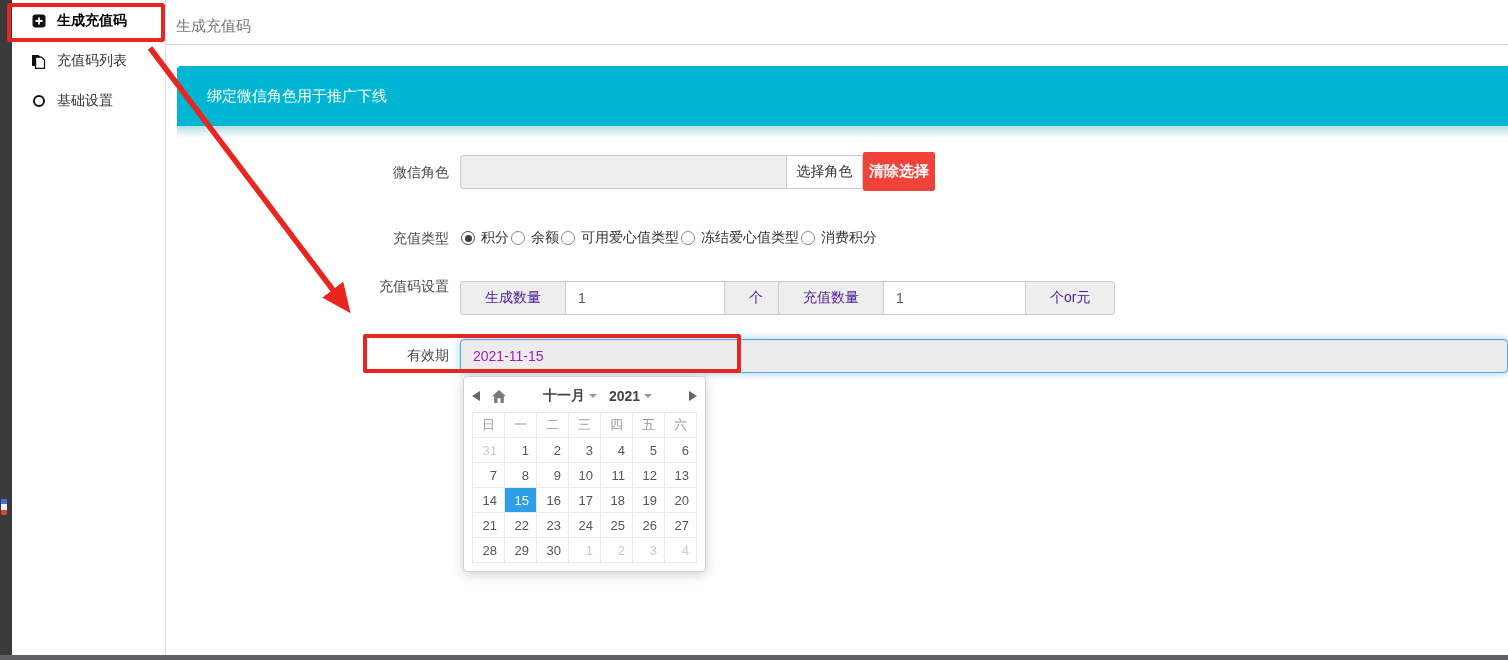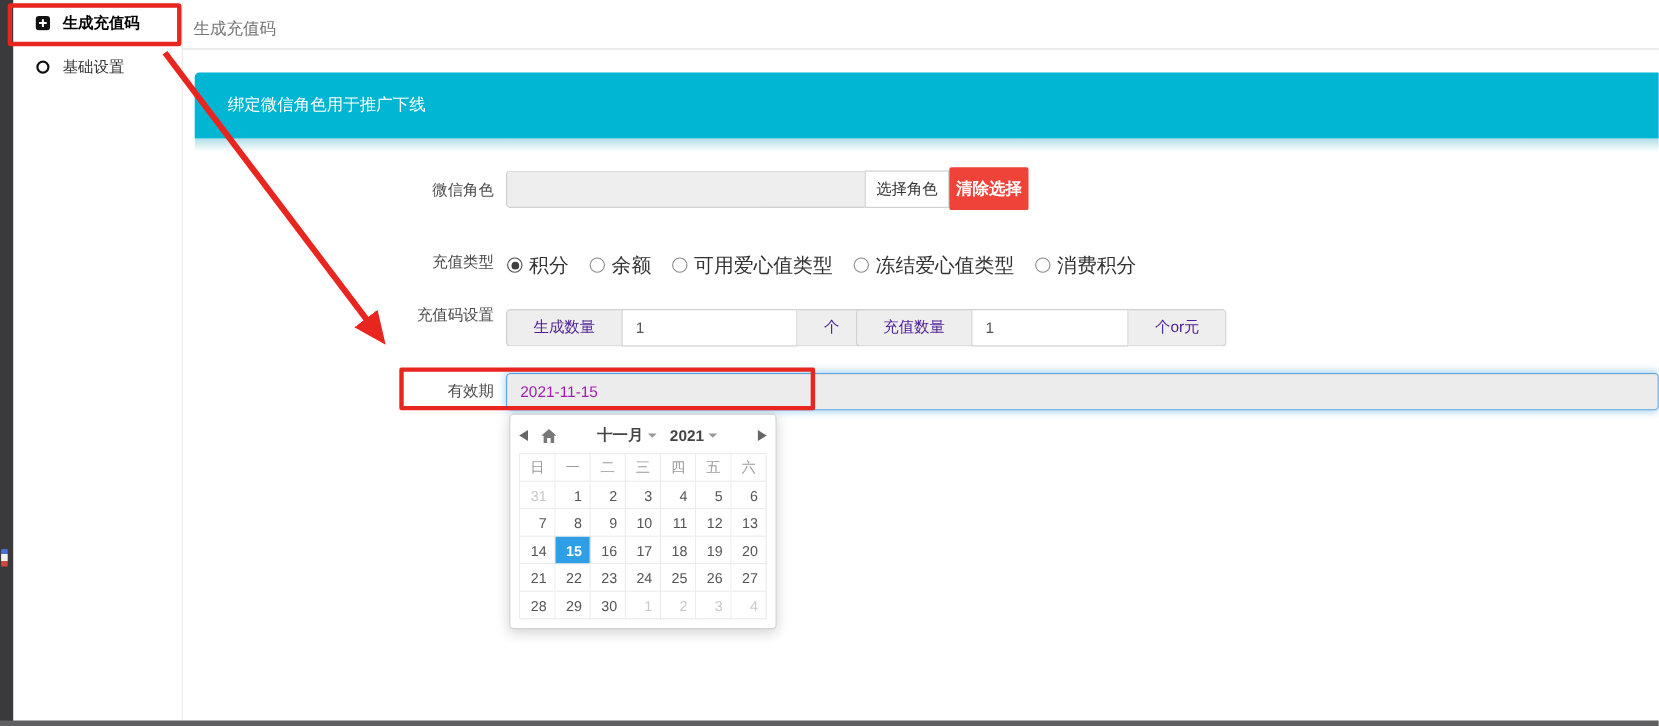--- a/index.html
+++ b/index.html
@@ -47,21 +47,21 @@
 
   input { font-family:inherit; outline:none; }
 
   .input-wechat { position:absolute; left:460px; top:155px; width:326px; height:34px;
     background:#eeeeee; border:1px solid #ccc; border-right:0; border-radius:4px 0 0 4px; padding:0 12px; font-size:14px; color:#555; }
   .btn-select { position:absolute; left:786px; top:155px; width:77px; height:34px;
     background:#fff; border:1px solid #ccc; font-size:14px; color:#333; cursor:pointer; font-family:inherit; }
   .btn-clear { position:absolute; left:863px; top:152px; width:72px; height:39px;
     border:none; border-radius:2px; color:#fff; font-size:15px; font-weight:600; cursor:pointer; font-family:inherit; }
 
-  .radio-row { position:absolute; left:461px; top:229px; display:flex; gap:19px; align-items:center; font-size:18px; color:#333; }
+  .radio-row { position:absolute; left:461px; top:229px; display:flex; gap:2px; align-items:center; font-size:14px; color:#333; }
   .radio-opt { display:flex; align-items:center; cursor:pointer; }
   .radio-circle { width:14px; height:14px; border:1px solid #8a8a8a; border-radius:50%;
     display:inline-block; margin-right:6px; position:relative; background:#fff; }
   .radio-circle.checked { border-color:#4a4a4a; }
   .radio-circle.checked::after { content:""; position:absolute; left:2.5px; top:2.5px; width:7px; height:7px; border-radius:50%; background:#404040; }
 
   .igroup { position:absolute; top:281px; display:flex; height:34px; }
   #group-generate { left:460px; }
   #group-recharge { left:778px; }
   .addon { background:#eee; border:1px solid #ccc; font-size:14px; color:#4c1d95;
@@ -88,21 +88,21 @@
   .cal-month, .cal-year { font-size:14px; font-weight:700; color:#444; cursor:pointer; display:inline-flex; align-items:center; }
   .cal-year { margin-left:12px; }
   .caret-down { width:0; height:0; border-left:4px solid transparent; border-right:4px solid transparent; border-top:4px solid #999; margin-left:4px; }
   .cal-grid { display:grid; grid-template-columns:repeat(7,32px); grid-auto-rows:25px;
     border-top:1px solid #e9e9e9; border-left:1px solid #e9e9e9; margin-top:2px; }
   .cal-cell { border-right:1px solid #e9e9e9; border-bottom:1px solid #e9e9e9;
     font-size:13px; color:#555; display:flex; align-items:center; justify-content:flex-end;
     padding-right:7px; cursor:pointer; background:#fff; }
   .cal-cell.head { color:#9a9a9a; justify-content:center; padding-right:0; cursor:default; }
   .cal-cell.muted { color:#c9c9c9; }
-  .cal-cell.selected { color:#fff; font-weight:700; }
+  .cal-cell.selected { color:#fff; font-weight:400; }
 
   
   .anno { position:absolute; z-index:10; pointer-events:none; }
   .anno-box1 { left:7px; top:3px; width:158px; height:39px; border:4px solid #e8251f; border-radius:3px; }
   .anno-box2 { left:363px; top:334px; width:378px; height:39px; border:4px solid #e8251f; border-radius:2px; }
   .anno-arrow { left:0; top:0; width:1508px; height:660px; }
 </style>
 </head>
 <body>
 
@@ -113,20 +113,29 @@
 
 <aside class="sidebar" id="sidebar-items">
     <div class="side-item active">
       <span class="side-icon">
         <svg width="14" height="14" viewBox="0 0 14 14">
           <rect x="0.5" y="0.5" width="13" height="13" rx="3" fill="#111"></rect>
           <path d="M7 3.5 V10.5 M3.5 7 H10.5" stroke="#fff" stroke-width="1.8"></path>
         </svg>
       </span>
       <span class="side-label">生成充值码</span>
+    </div>
+    <div class="side-item">
+      <span class="side-icon">
+        <svg width="15" height="15" viewBox="0 0 15 15">
+          <path d="M1 1 h6.5 l2.5 2.5 V12 H1 Z" fill="#111"></path>
+          <path d="M4.6 3.2 h6 l2.9 2.9 V14.3 H4.6 Z" fill="#fff" stroke="#111" stroke-width="1.2"></path>
+        </svg>
+      </span>
+      <span class="side-label">充值码列表</span>
     </div>
     <div class="side-item">
       <span class="side-icon">
         <svg width="14" height="14" viewBox="0 0 14 14">
           <circle cx="7" cy="7" r="5" fill="none" stroke="#111" stroke-width="2"></circle>
         </svg>
       </span>
       <span class="side-label">基础设置</span>
     </div>
   </aside>

